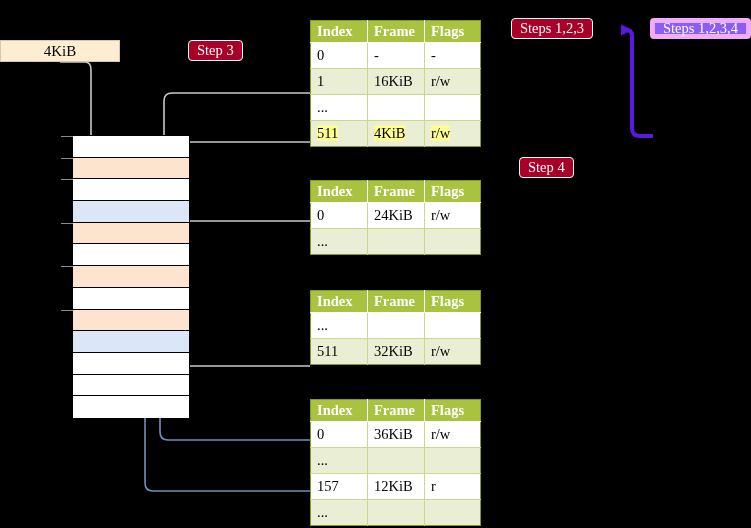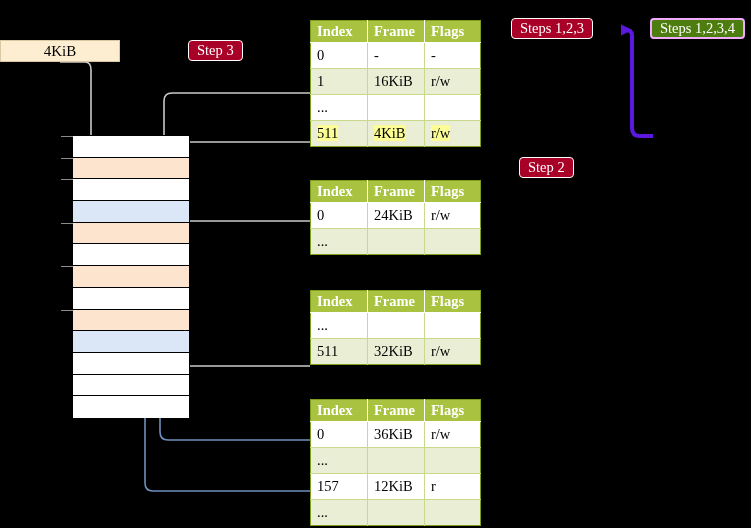--- a/index.html
+++ b/index.html
@@ -120,22 +120,22 @@
     border-radius: 4px;
     box-sizing: border-box;
     white-space: nowrap;
     padding: 0 8px;
   }
   .badge.red {
     background: #a80026;
     border: 1px solid #ffffff;
   }
   .badge.purple {
-    background: #4d7c0f;
-    border: 2px solid #f0abfc;
+    background: #8b5cf6;
+    border: 5px solid #f0abfc;
   }
 </style>
 </head>
 <body>
 
 <div id="stage">
 
   <svg id="wires" viewBox="0 0 751 528" width="751" height="528">
     <defs>
       <marker id="agray" markerWidth="9" markerHeight="9" refX="4.5" refY="7.5" orient="auto" markerUnits="userSpaceOnUse">
@@ -332,16 +332,16 @@
 
   <div class="badge red" style="left:511px; top:18px; height:21px;">
     <span>Steps 1,2,3</span>
   </div>
 
   <div class="badge purple" style="left:650px; top:18px; height:21px;">
     <span>Steps 1,2,3,4</span>
   </div>
 
   <div class="badge red" style="left:519px; top:157px; height:21px;">
-    <span>Step 2</span>
+    <span>Step 4</span>
   </div>
 
 </div>
 
 </body></html>

